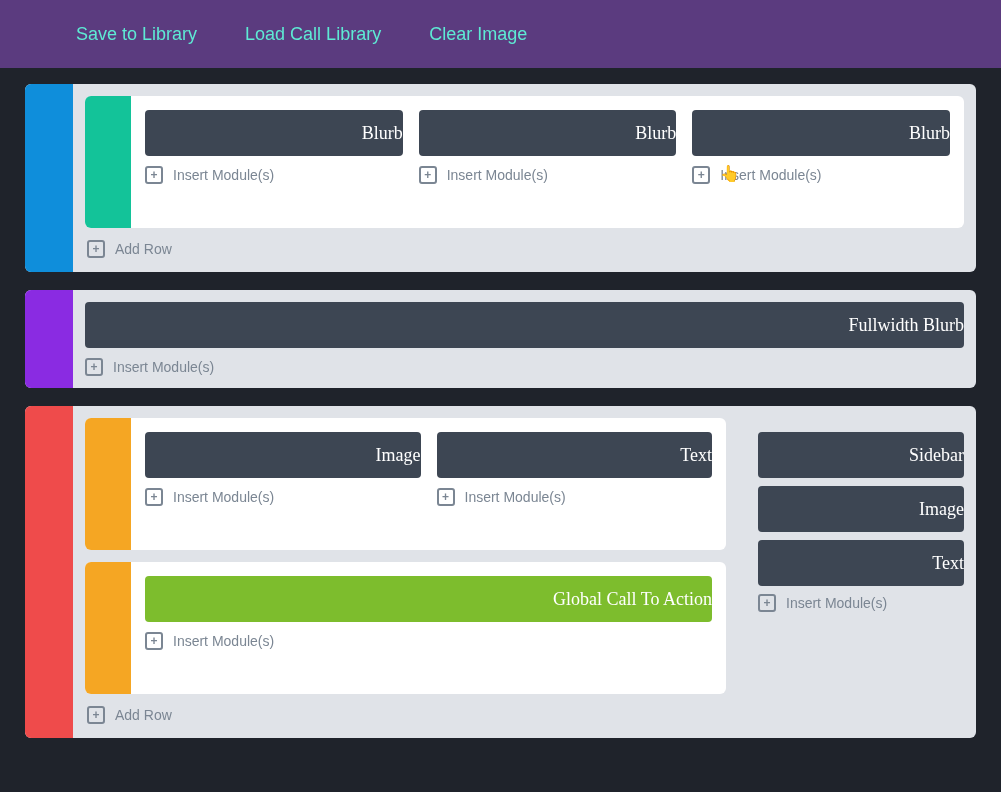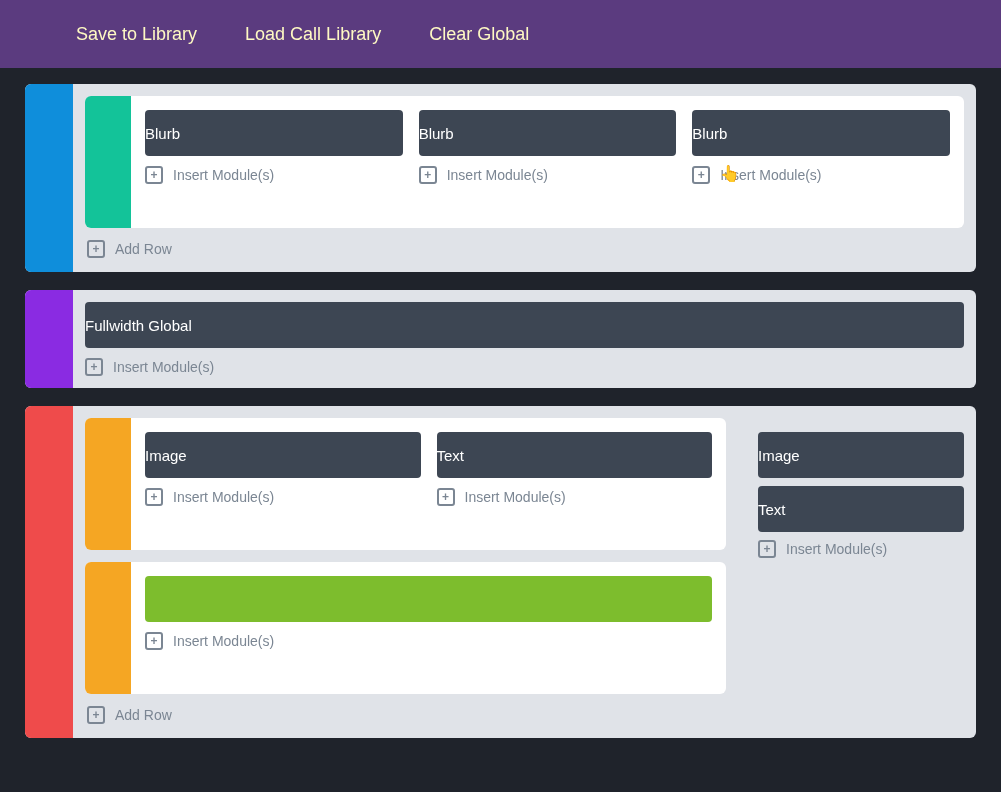--- a/index.html
+++ b/index.html
@@ -1,19 +1,19 @@
 <!DOCTYPE html>
 <html><head>
 <meta charset="utf-8">
 <style>
 * { box-sizing: border-box; margin: 0; padding: 0; }
 body { background: #1f232b; font-family: -apple-system, BlinkMacSystemFont, "Segoe UI", Arial, sans-serif; padding: 0 0 30px 0; width: 1001px; overflow: hidden;}
 .toolbar { background: #5b3b7f; height: 68px; display: flex; align-items: center; padding: 0 30px; justify-content: space-between; }
 .toolbar-left { display: flex; gap: 48px; padding-left: 46px;}
-.toolbar-item { color: #fef9c3; font-size: 18px; cursor: pointer; }
+.toolbar-item { color: #5eead4; font-size: 18px; cursor: pointer; }
 .toolbar-right { display: flex; gap: 40px; padding-right: 8px;}
 .toolbar-icon { color: #c9b9da; font-size: 20px; cursor: pointer; }
 .builder { padding: 16px 25px; display: flex; flex-direction: column; gap: 18px; }
 .section { display: flex; background: #e0e3e8; border-radius: 6px; overflow: hidden; }
 .section-handle { width: 48px; display: flex; flex-direction: column; align-items: center; padding-top: 12px; gap: 8px; position: relative; }
 .section-handle.blue { background: #0f8edb; }
 .section-handle.purple { background: #8a2be2; }
 .section-handle.red { background: #ef4b4b; }
 .handle-icon { color: #fff; font-size: 18px; display: flex; align-items: center; justify-content: center; width: 28px; height: 22px; }
 .handle-bottom { position: absolute; bottom: 12px; left: 50%; transform: translateX(-50%); }
@@ -21,21 +21,21 @@
 .row { display: flex; background: #fff; border-radius: 6px; overflow: hidden; }
 .row-handle { width: 46px; display: flex; flex-direction: column; align-items: center; padding: 10px 0; gap: 8px; }
 .row-handle.green { background: #13c399; }
 .row-handle.orange { background: #f5a623; }
 .row-handle-icon { color: #fff; display: flex; align-items: center; justify-content: center; width: 28px; height: 22px; }
 .row-body { flex: 1; padding: 14px; display: flex; gap: 16px; flex-wrap: nowrap; }
 .col { flex: 1; display: flex; flex-direction: column; gap: 10px; }
 .module { background: #3d4653; height: 46px; border-radius: 4px; display: flex; align-items: center; color: #fff; padding: 0 10px 0 12px; position: relative; }
 .module.green-mod { background: #7dbd2d; }
 .module-left { display: flex; gap: 8px; align-items: center; }
-.module-label { position: absolute; left: 0; right: 0; text-align: left; font-size: 15px; pointer-events: none; }
+.module-label { position: absolute; left: 0; right: 0; text-align: right; font-size: 18px; pointer-events: none; font-family: Liberation Serif, serif; }
 .module-close { margin-left: auto; color: #aeb6c0; cursor: pointer; }
 .module.green-mod .module-close { color: #5a8a21; }
 .insert { display: flex; align-items: center; gap: 10px; color: #7b8693; font-size: 14px; cursor: pointer; }
 .addrow { display: flex; align-items: center; gap: 10px; color: #7b8693; font-size: 14px; cursor: pointer; padding: 4px 2px 2px 2px;}
 .plus-box { width: 18px; height: 18px; border: 2px solid #7b8693; border-radius: 3px; display: flex; align-items: center; justify-content: center; font-size: 12px; color: #7b8693; font-weight: bold; line-height: 1; flex: 0 0 auto;}
 .two-col-layout { display: flex; gap: 32px; width: 100%; }
 .left-stack { display: flex; flex-direction: column; gap: 12px; flex: 1; }
 .sidebar-col { width: 206px; display: flex; flex-direction: column; gap: 8px; padding-top: 14px;}
 .icon-svg { width: 20px; height: 20px; }
 .threecol { display: flex; gap: 16px; width: 100%; }
@@ -46,21 +46,21 @@
 .module .mi { color: #aeb6c0; }
 .module.green-mod .mi { color: #e8f3d9; }
 </style>
 </head>
 <body>
 
 <div class="toolbar">
   <div class="toolbar-left">
     <div class="toolbar-item">Save to Library</div>
     <div class="toolbar-item">Load Call Library</div>
-    <div class="toolbar-item">Clear Global</div>
+    <div class="toolbar-item">Clear Image</div>
   </div>
   <div class="toolbar-right">
     <div class="toolbar-icon"><svg class="icon-svg">
           <use href="#i-undo"></use>
         </svg></div>
     <div class="toolbar-icon"><svg class="icon-svg">
           <use href="#i-redo"></use>
         </svg></div>
   </div>
 </div>
@@ -203,21 +203,21 @@
     <div class="section-body fullwidth-body">
       <div class="module">
         <div class="module-left">
           <span class="mi"><svg class="icon-svg">
                 <use href="#i-hamburger"></use>
               </svg></span>
           <span class="mi"><svg class="icon-svg">
                 <use href="#i-stackcopy"></use>
               </svg></span>
         </div>
-        <div class="module-label">Fullwidth Global</div>
+        <div class="module-label">Fullwidth Blurb</div>
         <span class="module-close"><svg class="icon-svg">
               <use href="#i-close"></use>
             </svg></span>
       </div>
       <div class="insert">
         <span class="plus-box">+</span>
         <span>Insert Module(s)</span>
       </div>
     </div>
   </div>
@@ -339,34 +339,49 @@
               <div class="col" style="flex:1">
                 <div class="module green-mod">
                   <div class="module-left">
                     <span class="mi"><svg class="icon-svg">
                           <use href="#i-hamburger"></use>
                         </svg></span>
                     <span class="mi"><svg class="icon-svg">
                           <use href="#i-stackcopy"></use>
                         </svg></span>
                   </div>
+                  <div class="module-label">Global Call To Action</div>
                   <span class="module-close"><svg class="icon-svg">
                         <use href="#i-close"></use>
                       </svg></span>
                 </div>
                 <div class="insert">
                   <span class="plus-box">+</span>
                   <span>Insert Module(s)</span>
                 </div>
               </div>
             </div>
           </div>
         </div>
 
         <div class="sidebar-col">
+          <div class="module">
+            <div class="module-left">
+              <span class="mi"><svg class="icon-svg">
+                    <use href="#i-hamburger"></use>
+                  </svg></span>
+              <span class="mi"><svg class="icon-svg">
+                    <use href="#i-stackcopy"></use>
+                  </svg></span>
+            </div>
+            <div class="module-label">Sidebar</div>
+            <span class="module-close"><svg class="icon-svg">
+                  <use href="#i-close"></use>
+                </svg></span>
+          </div>
           <div class="module">
             <div class="module-left">
               <span class="mi"><svg class="icon-svg">
                     <use href="#i-hamburger"></use>
                   </svg></span>
               <span class="mi"><svg class="icon-svg">
                     <use href="#i-stackcopy"></use>
                   </svg></span>
             </div>
             <div class="module-label">Image</div>

